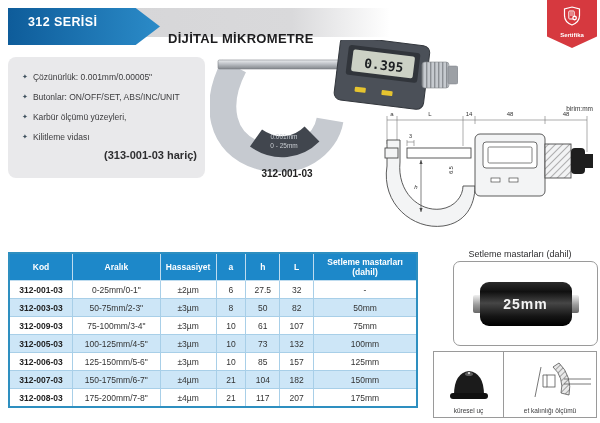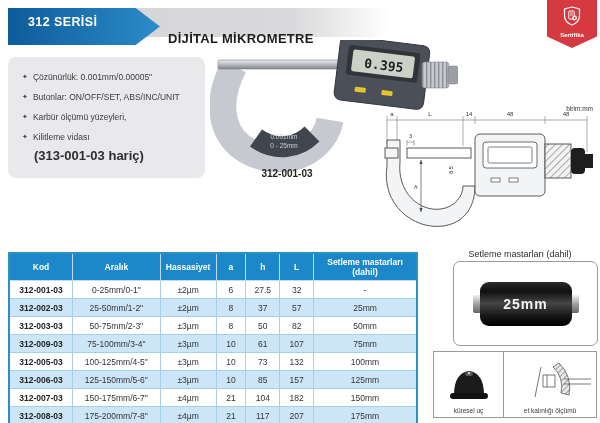--- a/index.html
+++ b/index.html
@@ -19,21 +19,21 @@
     clip-path:polygon(0 0,100% 0,100% 76%,50% 100%,0 76%);
     display:flex;flex-direction:column;align-items:center;padding-top:6px;box-sizing:border-box;}
   .badge-label{font-size:6px;color:#fff;font-weight:bold;margin-top:2px;}
 
   
   .features{position:absolute;left:8px;top:57px;width:197px;height:121px;
     background:#e9e9eb;border-radius:8px;box-sizing:border-box;padding:10px 8px 0 14px;}
   .features ul{list-style:none;margin:0;padding:0;}
   .features li{font-size:8.5px;color:#3b3b3d;line-height:19px;white-space:nowrap;}
   .features li::before{content:"\2726";color:#3d4f5c;font-size:7px;margin-right:5px;vertical-align:1px;}
-  .features .note{font-size:13px;font-weight:bold;color:#2e2e30;margin-left:12px;line-height:17px;}
+  .features .note{font-size:11px;font-weight:bold;color:#2e2e30;margin-left:12px;line-height:17px;text-align:right;}
 
   
   .photo{position:absolute;left:210px;top:40px;}
   .photo-caption{position:absolute;left:212px;top:168px;width:150px;text-align:center;
     font-size:10px;font-weight:bold;color:#222;}
 
   
   .drawing{position:absolute;left:383px;top:104px;}
 
   
@@ -209,29 +209,20 @@
     </thead>
     <tbody>
         <tr>
         <td>312-001-03</td>
         <td>0-25mm/0-1"</td>
         <td>±2µm</td>
         <td>6</td>
         <td>27.5</td>
         <td>32</td>
         <td>-</td>
-      </tr>
-        <tr>
-        <td>312-002-03</td>
-        <td>25-50mm/1-2"</td>
-        <td>±2µm</td>
-        <td>8</td>
-        <td>37</td>
-        <td>57</td>
-        <td>25mm</td>
       </tr>
         <tr>
         <td>312-003-03</td>
         <td>50-75mm/2-3"</td>
         <td>±3µm</td>
         <td>8</td>
         <td>50</td>
         <td>82</td>
         <td>50mm</td>
       </tr>

